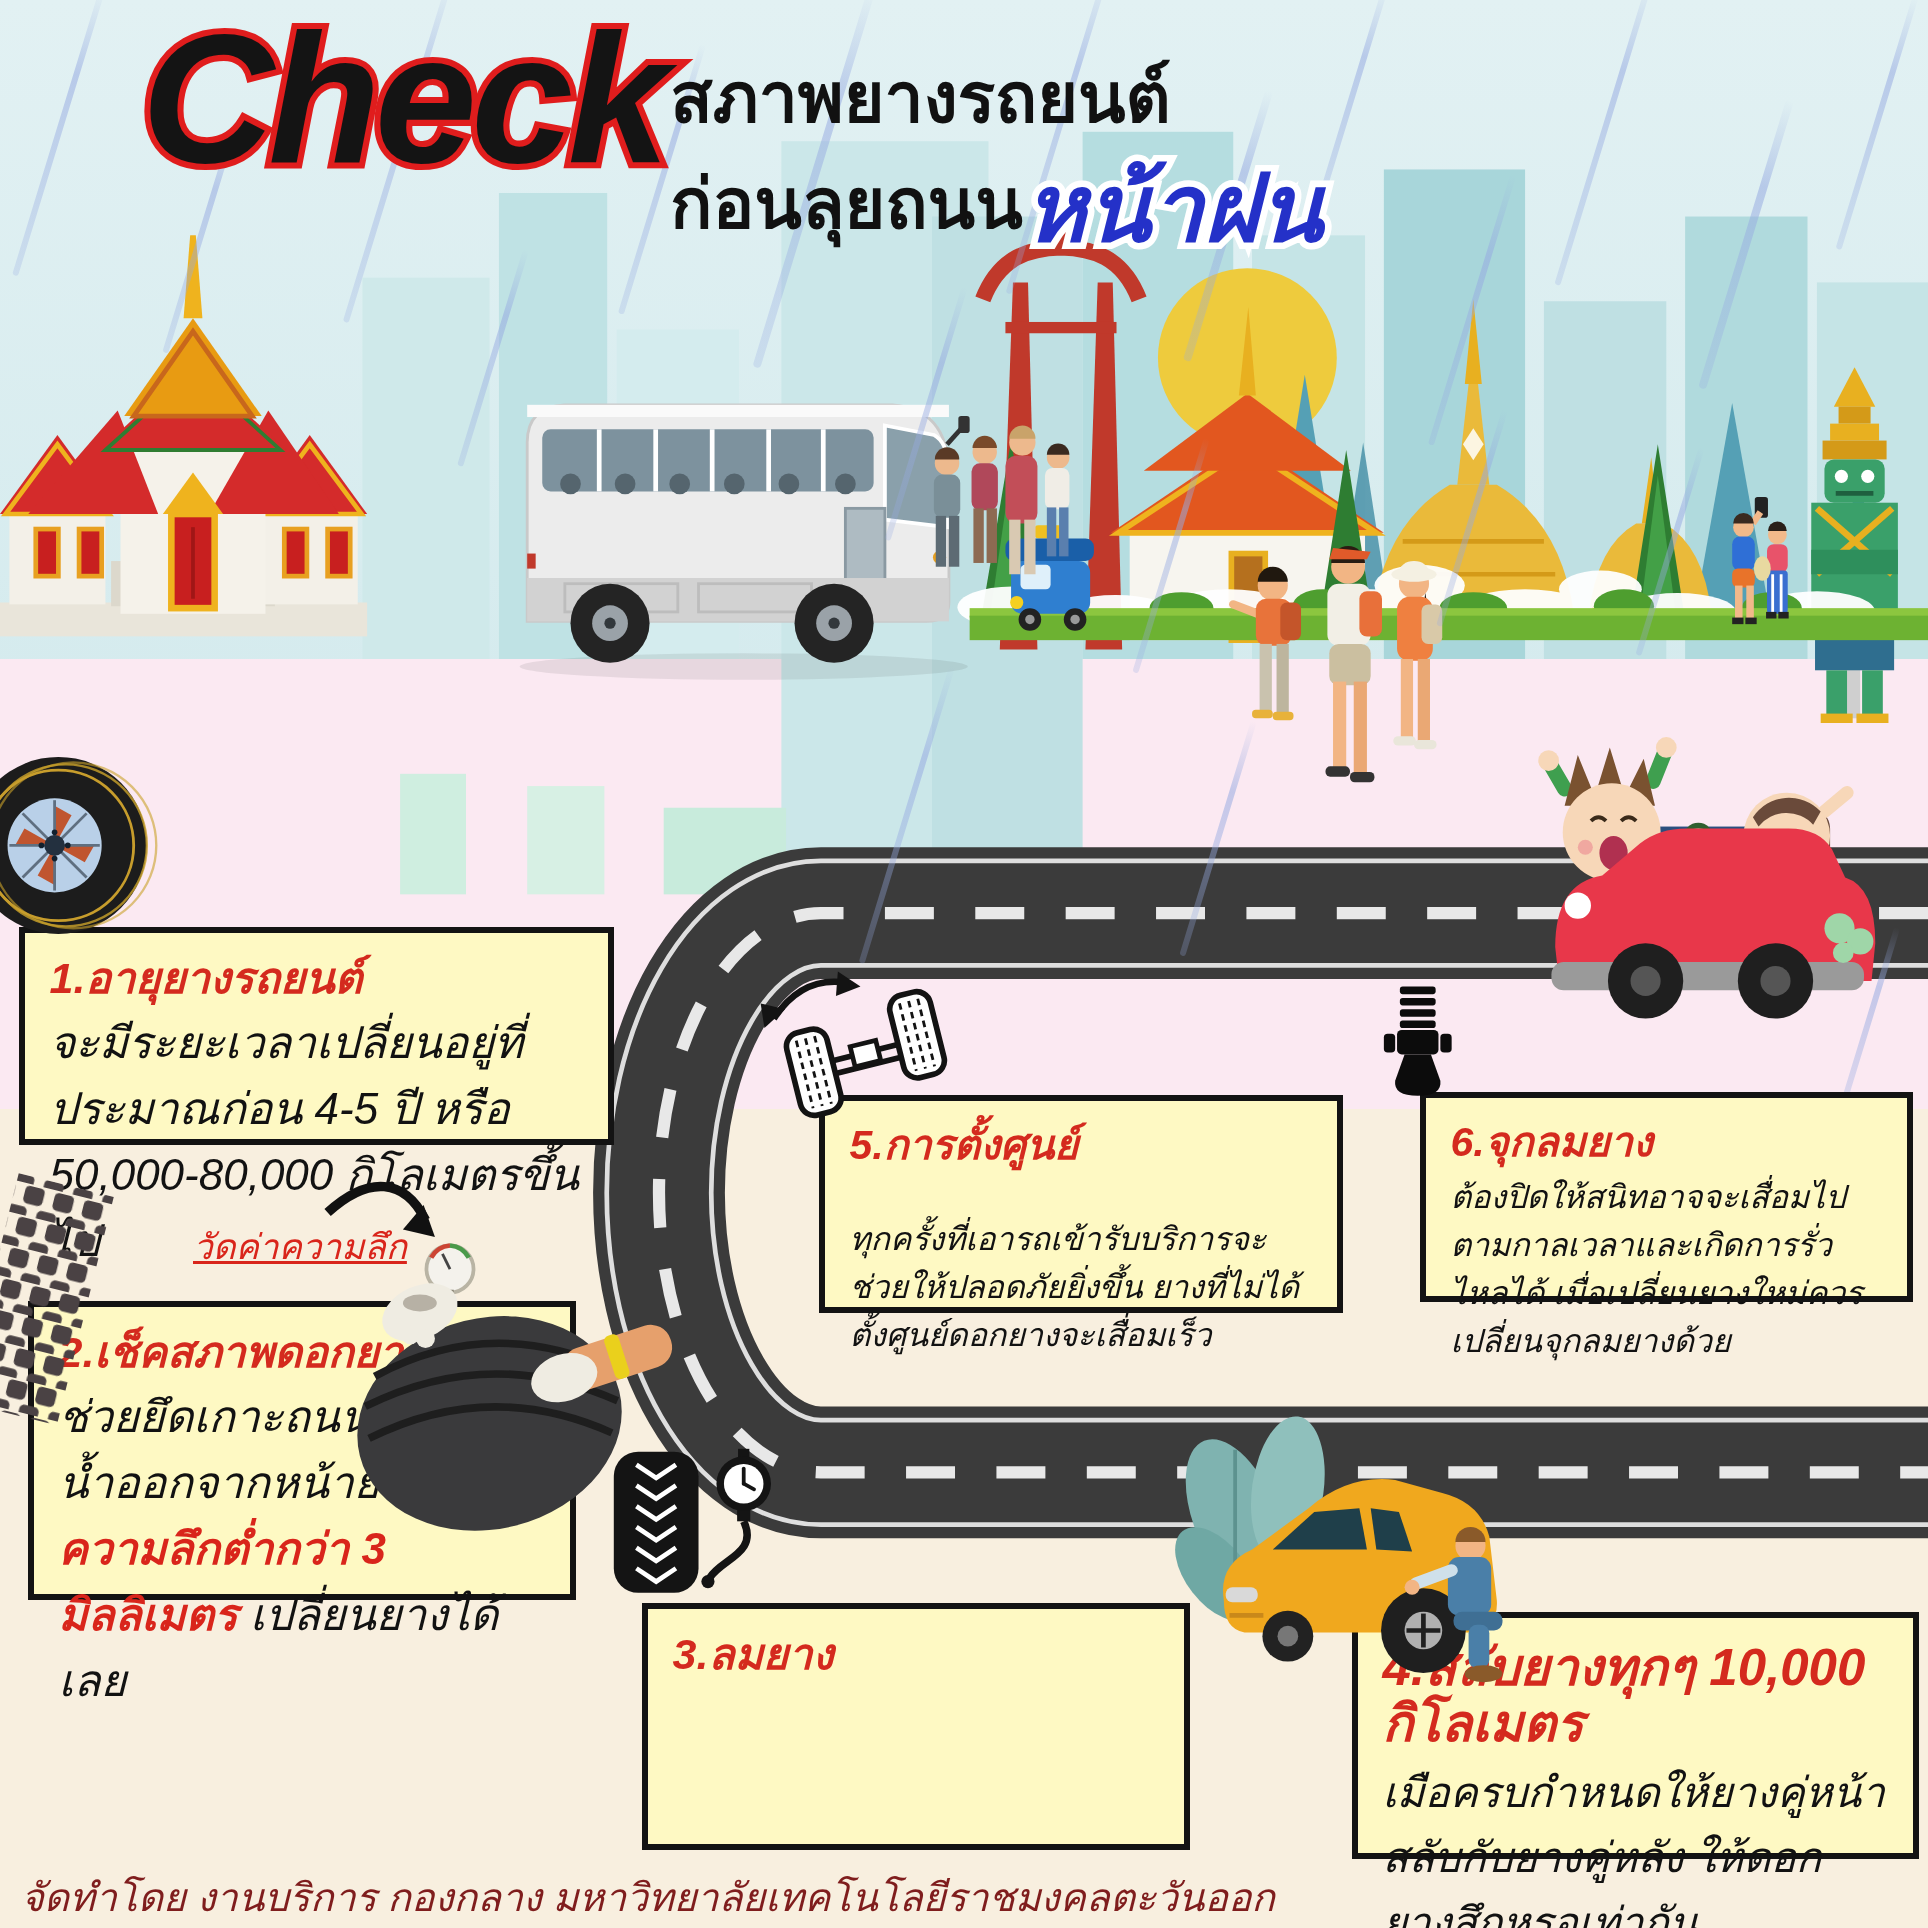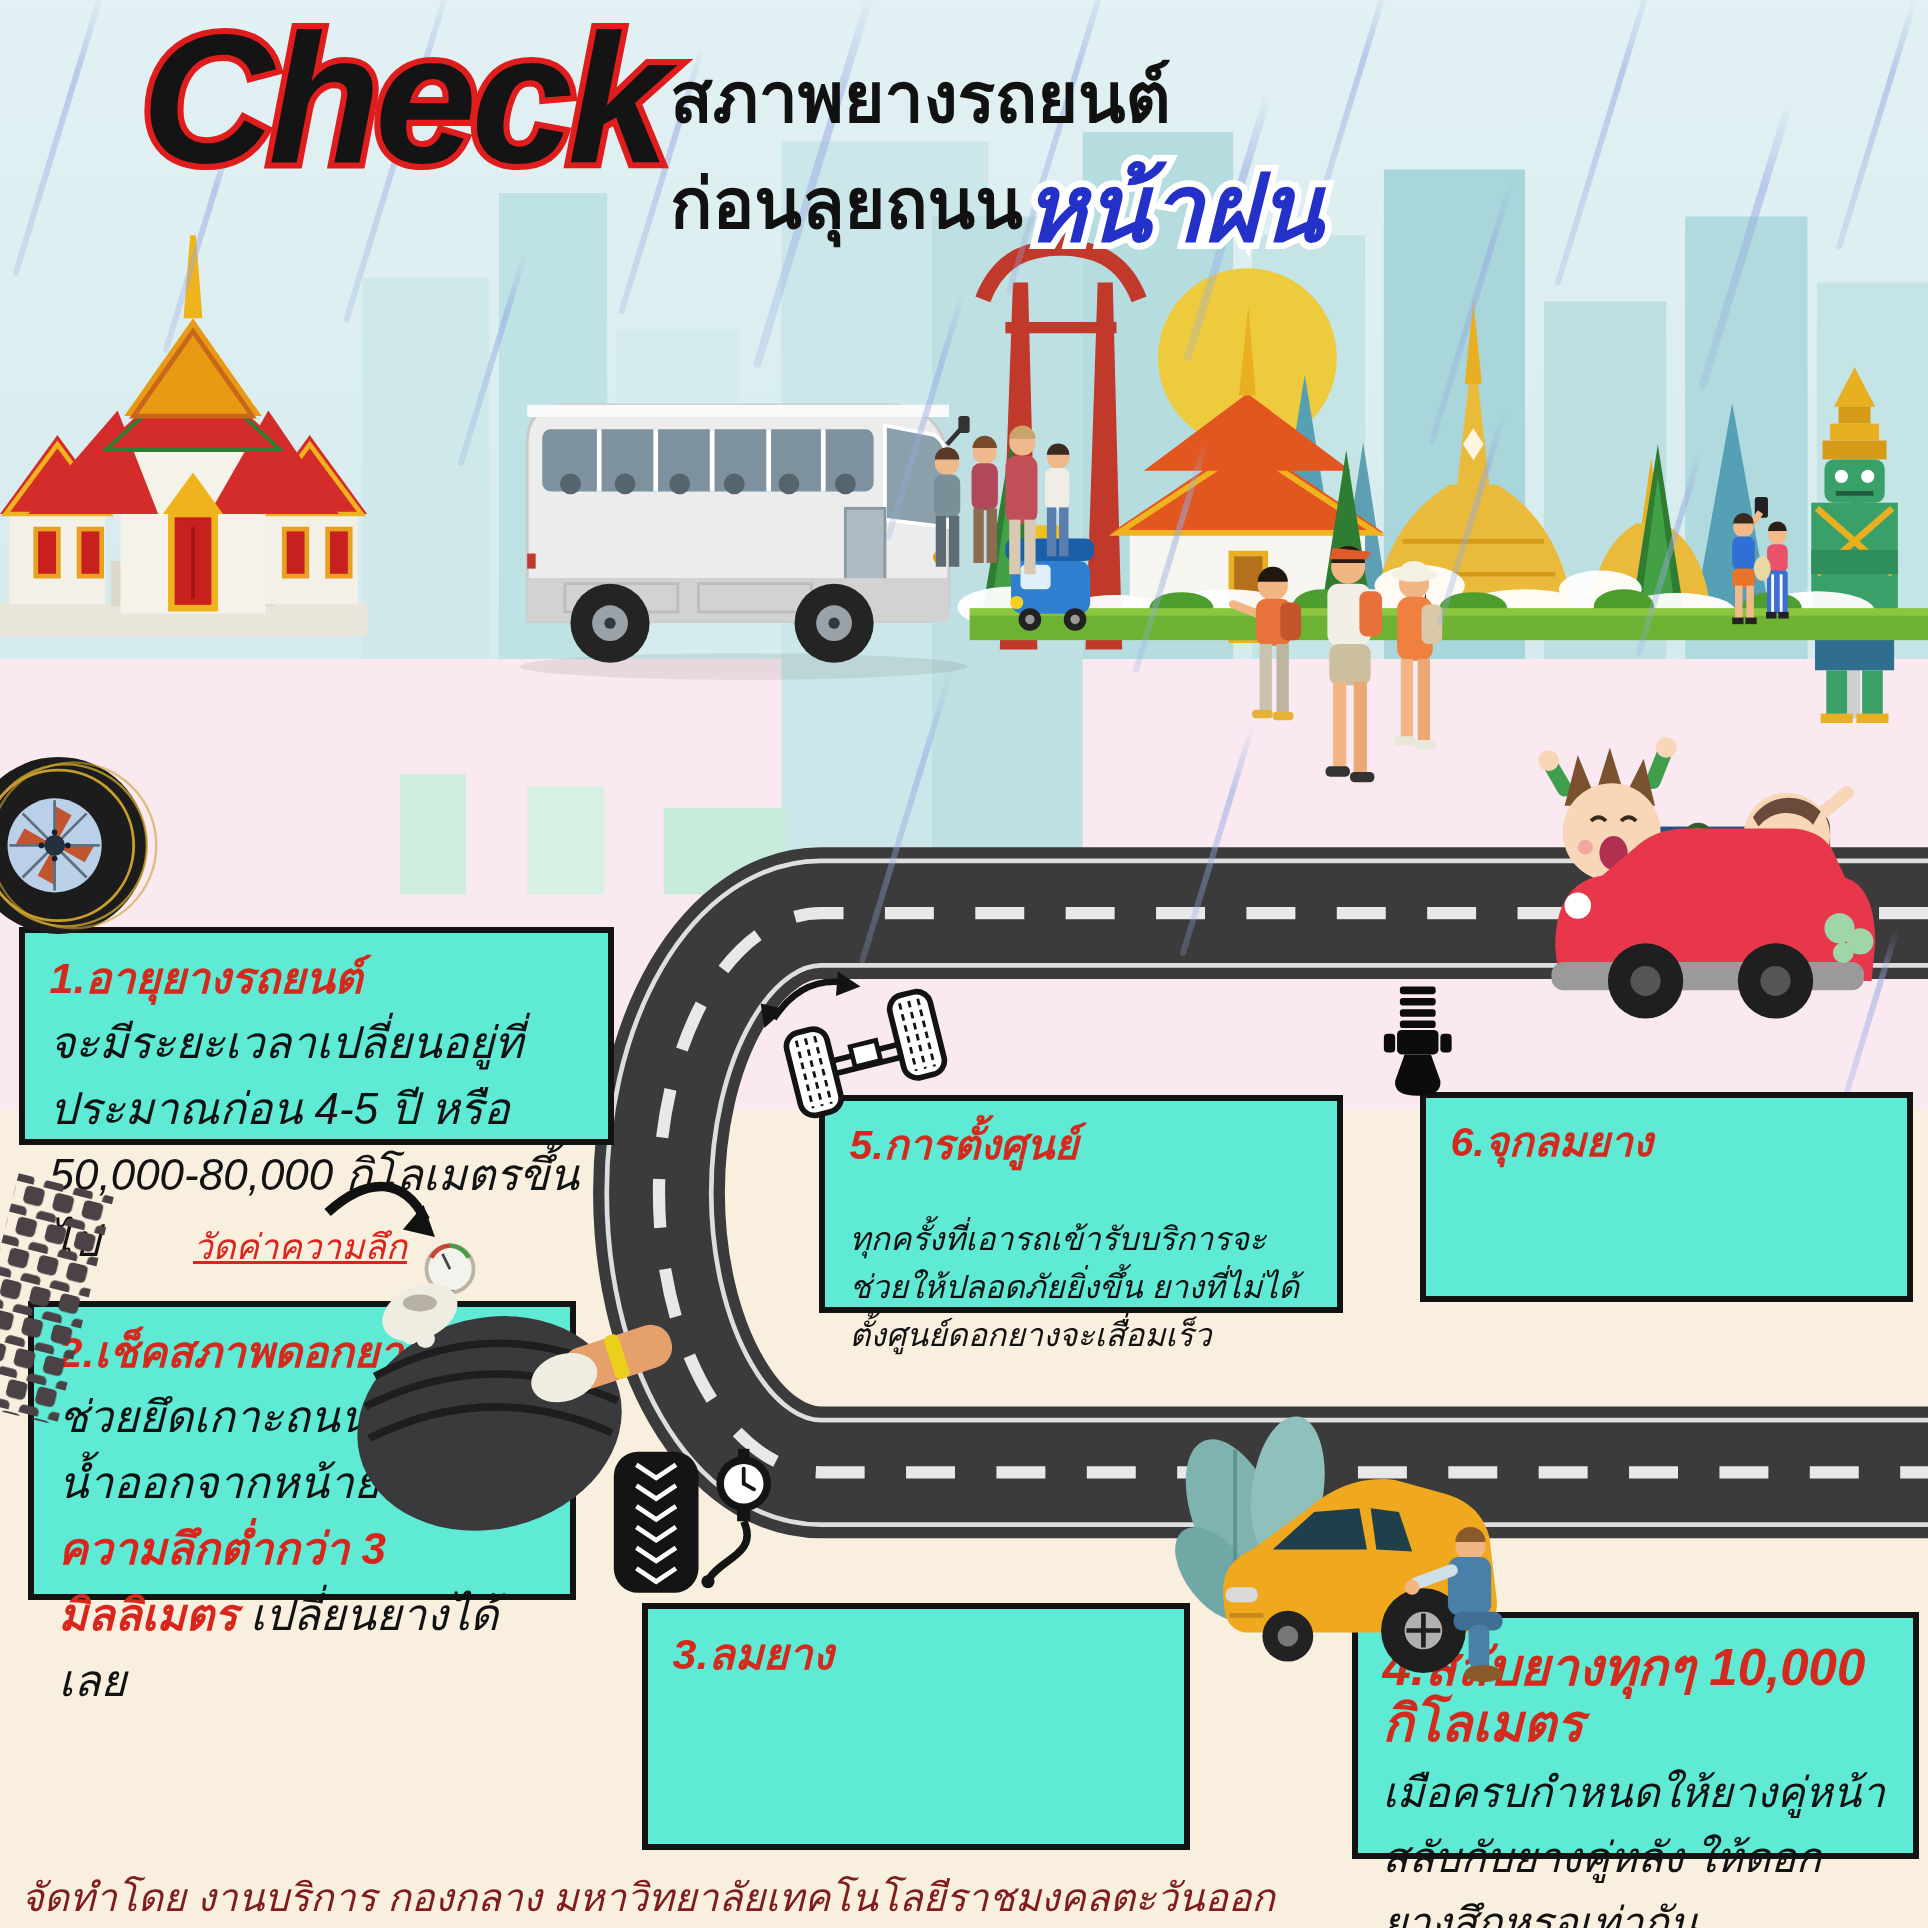--- a/index.html
+++ b/index.html
@@ -8,21 +8,21 @@
   .bg{position:absolute;left:0;width:100%;}
   .bg-sky{top:0;height:678px;background:linear-gradient(#e2f1f3,#d5ebee);}
   .bg-pink{top:659px;height:450px;background:#fbe9f2;}
   .bg-cream{top:1109px;height:819px;background:#f8efdf;}
   .rain{position:absolute;width:5.6px;border-radius:3.8px;z-index:3;
     background:linear-gradient(rgba(150,170,225,0),rgba(150,170,225,.55) 30%,rgba(150,170,225,.25));
     transform:rotate(17deg);}
   svg.scene{position:absolute;left:0;top:0;z-index:2;}
   svg.over{position:absolute;left:0;top:0;z-index:6;}
   svg.titles{position:absolute;left:0;top:0;z-index:7;}
-  .box{position:absolute;background:#5eead4;border:6.6px solid #131313;z-index:4;
+  .box{position:absolute;background:#fef9c3;border:6.6px solid #131313;z-index:4;
     padding:13px 24.5px;box-sizing:border-box;}
   .box h3{margin:9.4px 0 3.8px;color:#d42a1e;font-style:italic;font-size:43px;font-weight:700;line-height:1.1;}
   .box p{margin:7.5px 0 0;font-size:44px;line-height:1.5;color:#121212;font-style:italic;font-weight:500;}
   .box .hl{color:#d9251b;font-weight:700;}
   .box.big h3{font-size:51px;}
   .box.big p{font-size:42px;line-height:1.55;}
   .depth-label{position:absolute;left:193px;top:1219px;z-index:6;color:#d9251b;
     font-weight:400;font-style:italic;font-size:35px;text-decoration:underline;}
   .footer{position:absolute;left:21px;top:1866px;z-index:7;font-size:39px;color:#7f1d1d;font-weight:500;font-style:italic;}
 </style>
@@ -341,20 +341,21 @@
     <p>เมือครบกำหนดให้ยางคู่หน้าสลับกับยางคู่หลัง ให้ดอกยางสึกหรอเท่ากัน</p>
   </div>
 
   <div class="box" style="left:819px;top:1095px;width:524px;height:218px;">
     <h3 style="font-size:41px;">5.การตั้งศูนย์</h3>
     <p style="font-size:32px;margin-top:47px;">ทุกครั้งที่เอารถเข้ารับบริการจะช่วยให้ปลอดภัยยิ่งขึ้น ยางที่ไม่ได้ตั้งศูนย์ดอกยางจะเสื่อมเร็ว</p>
   </div>
 
   <div class="box" style="left:1420px;top:1092px;width:493px;height:210px;">
     <h3 style="font-size:41px;">6.จุกลมยาง</h3>
+    <p style="font-size:32px;">ต้องปิดให้สนิทอาจจะเสื่อมไปตามกาลเวลาและเกิดการรั่วไหลได้  เมื่อเปลี่ยนยางใหม่ควรเปลี่ยนจุกลมยางด้วย</p>
   </div>
 
   <div class="depth-label">วัดค่าความลึก</div>
 
   <svg class="over" width="1928" height="1928" viewBox="0 0 2048 2048">
     <defs>
       <pattern id="trk" width="32" height="34" patternUnits="userSpaceOnUse">
         <rect x="1" y="2" width="21" height="19" rx="5" fill="#4a4244"></rect>
         <rect x="-13" y="25" width="21" height="19" rx="5" fill="#4a4244"></rect>
         <rect x="19" y="25" width="21" height="19" rx="5" fill="#4a4244"></rect>

